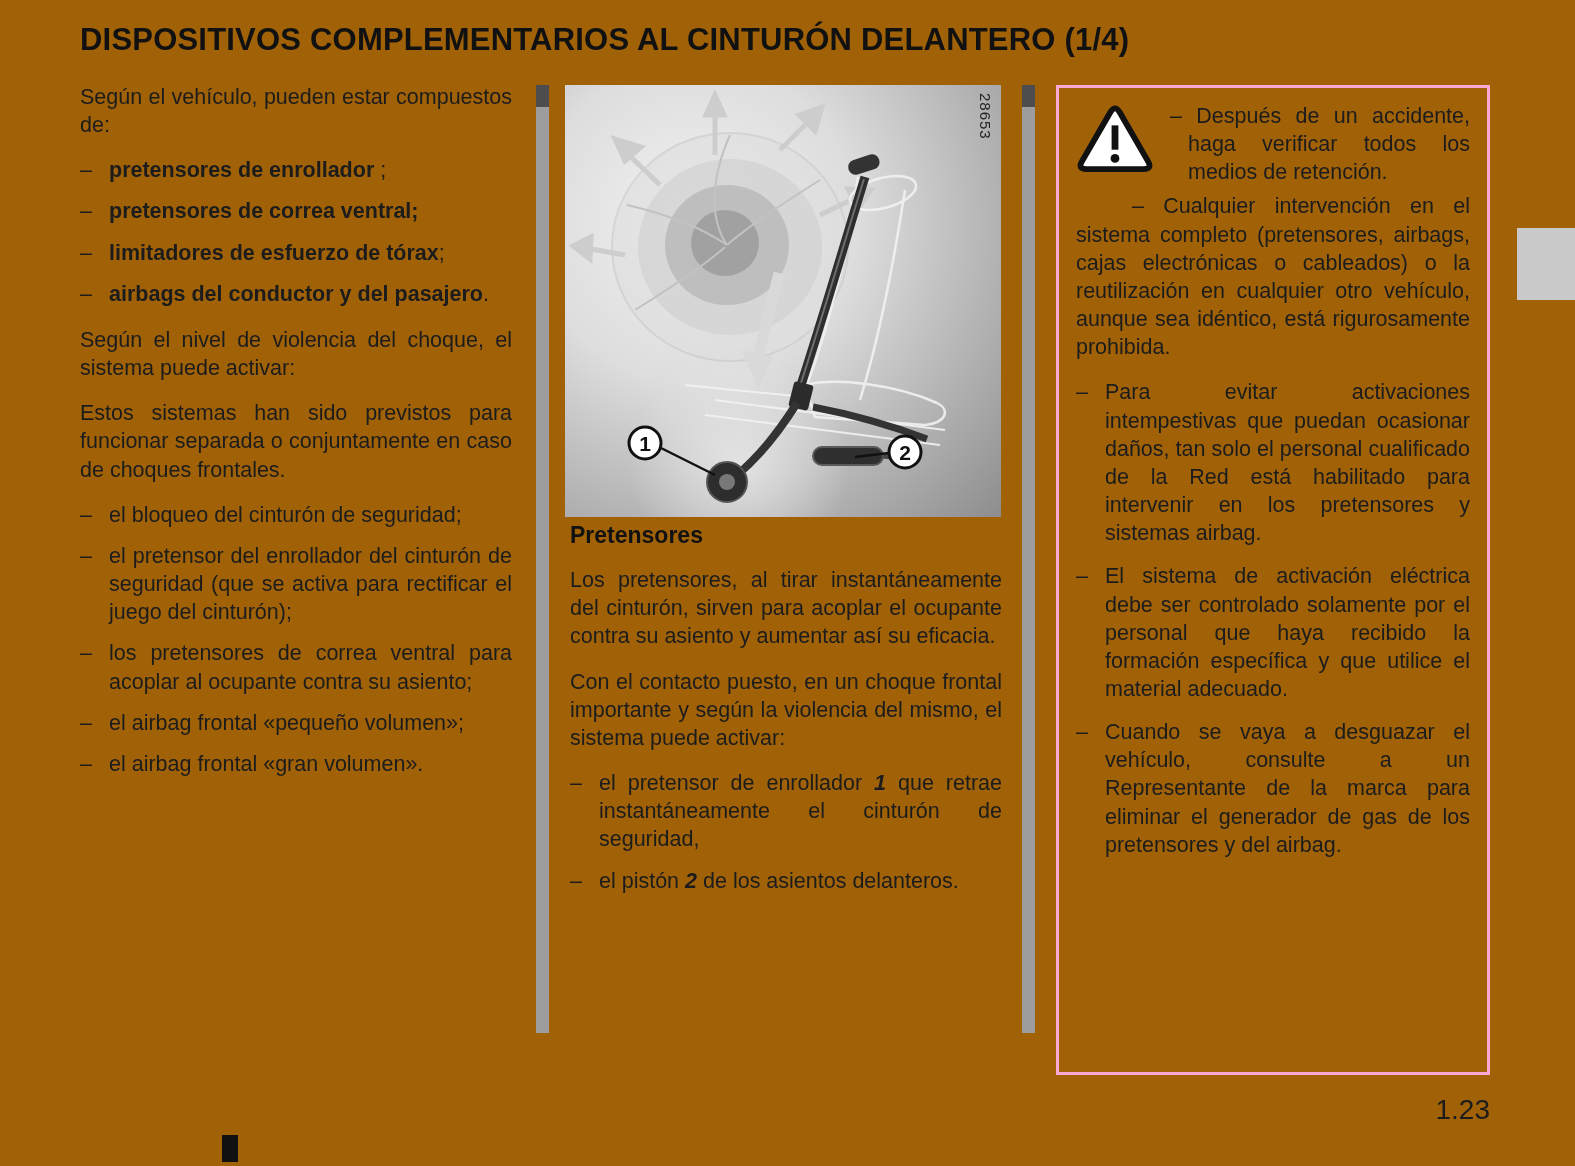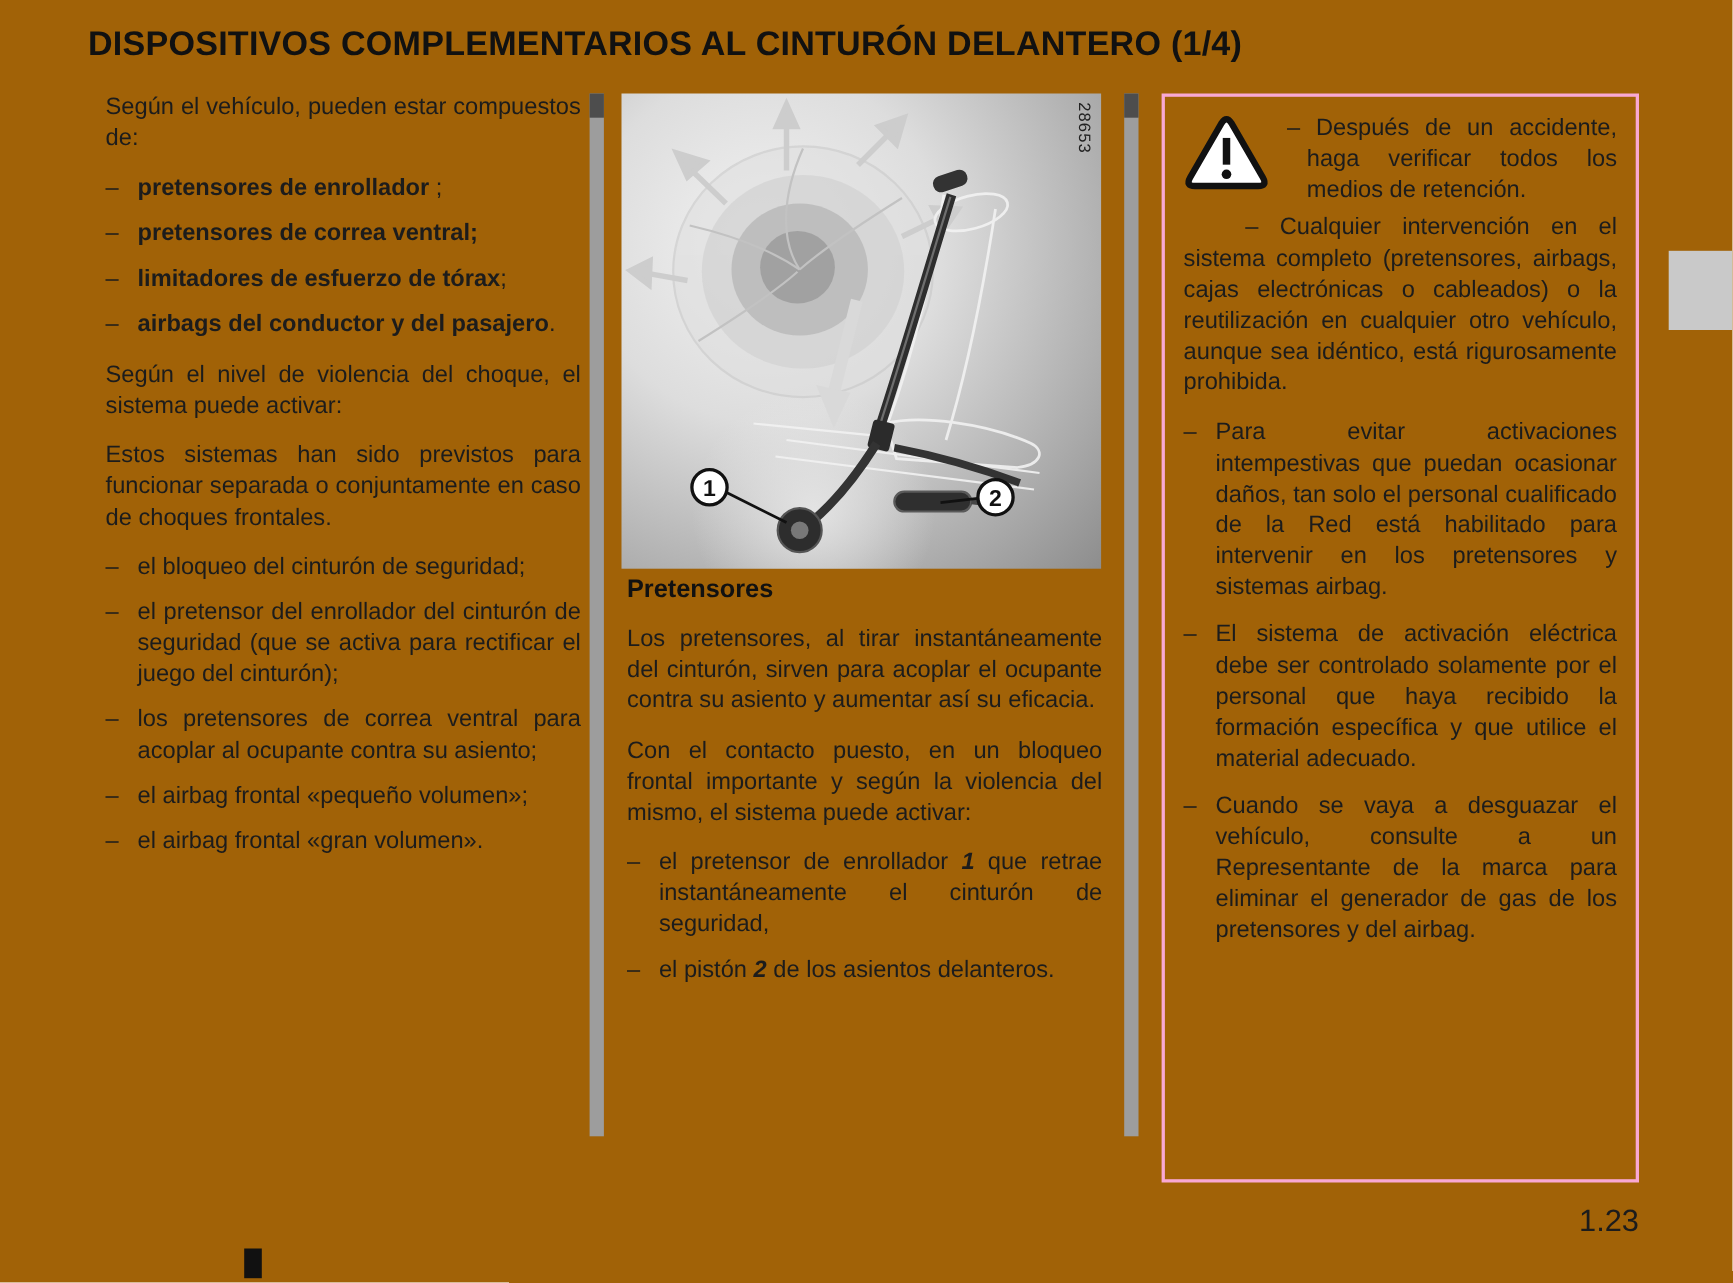--- a/index.html
+++ b/index.html
@@ -18,21 +18,21 @@
   }
   
   .col-sep{position:absolute;top:85px;width:13px;height:948px;background:#9d9d9d;}
   .col-sep .sep-cap{width:100%;height:22px;background:#4d4d4d;}
   .sep1{left:536px;}
   .sep2{left:1022px;}
 
   
   .textcol{position:absolute;text-align:justify;font-size:21.5px;line-height:1.31;hyphens:auto;}
   .textcol p{margin:0 0 17px 0;}
-  .left-col{left:96px;top:83px;width:432px;}
+  .left-col{left:80px;top:83px;width:432px;}
   .mid-col{left:570px;top:520px;width:432px;}
   .mid-col h2{font-size:23px;font-weight:bold;margin:0 0 16px 0;text-align:left;color:#111;}
 
   ul.dash-list{list-style:none;margin:0 0 18px 0;padding:0;}
   ul.dash-list li{display:flex;margin:0 0 13px 0;}
   ul.dash-list .dash{flex:0 0 29px;}
   ul.dash-list .txt{flex:1;text-align:justify;}
   .bold-list .txt b{font-weight:bold;}
   .num{font-weight:bold;font-style:italic;}
 
@@ -194,21 +194,21 @@
 
       <circle cx="340" cy="367" r="16" fill="#ffffff" stroke="#111" stroke-width="3"></circle>
       <text x="340" y="375" font-size="21" font-weight="bold" text-anchor="middle" fill="#111">2</text>
     </svg>
     <div class="fig-ref">28653</div>
   </div>
 
   <div class="textcol mid-col">
     <h2>Pretensores</h2>
     <p>Los pretensores, al tirar instantáneamente del cinturón, sirven para acoplar el ocupante contra su asiento y aumentar así su eficacia.</p>
-    <p>Con el contacto puesto, en un bloqueo frontal importante y según la violencia del mismo, el sistema puede activar:</p>
+    <p>Con el contacto puesto, en un choque frontal importante y según la violencia del mismo, el sistema puede activar:</p>
     <ul class="dash-list">
       <li>
         <span class="dash">–</span>
         <span class="txt"><span>el pretensor de enrollador </span><span class="num">1</span><span> que retrae instantáneamente el cinturón de seguridad,</span></span>
       </li>
       <li>
         <span class="dash">–</span>
         <span class="txt"><span>el pistón </span><span class="num">2</span><span> de los asientos delanteros.</span></span>
       </li>
     </ul>

